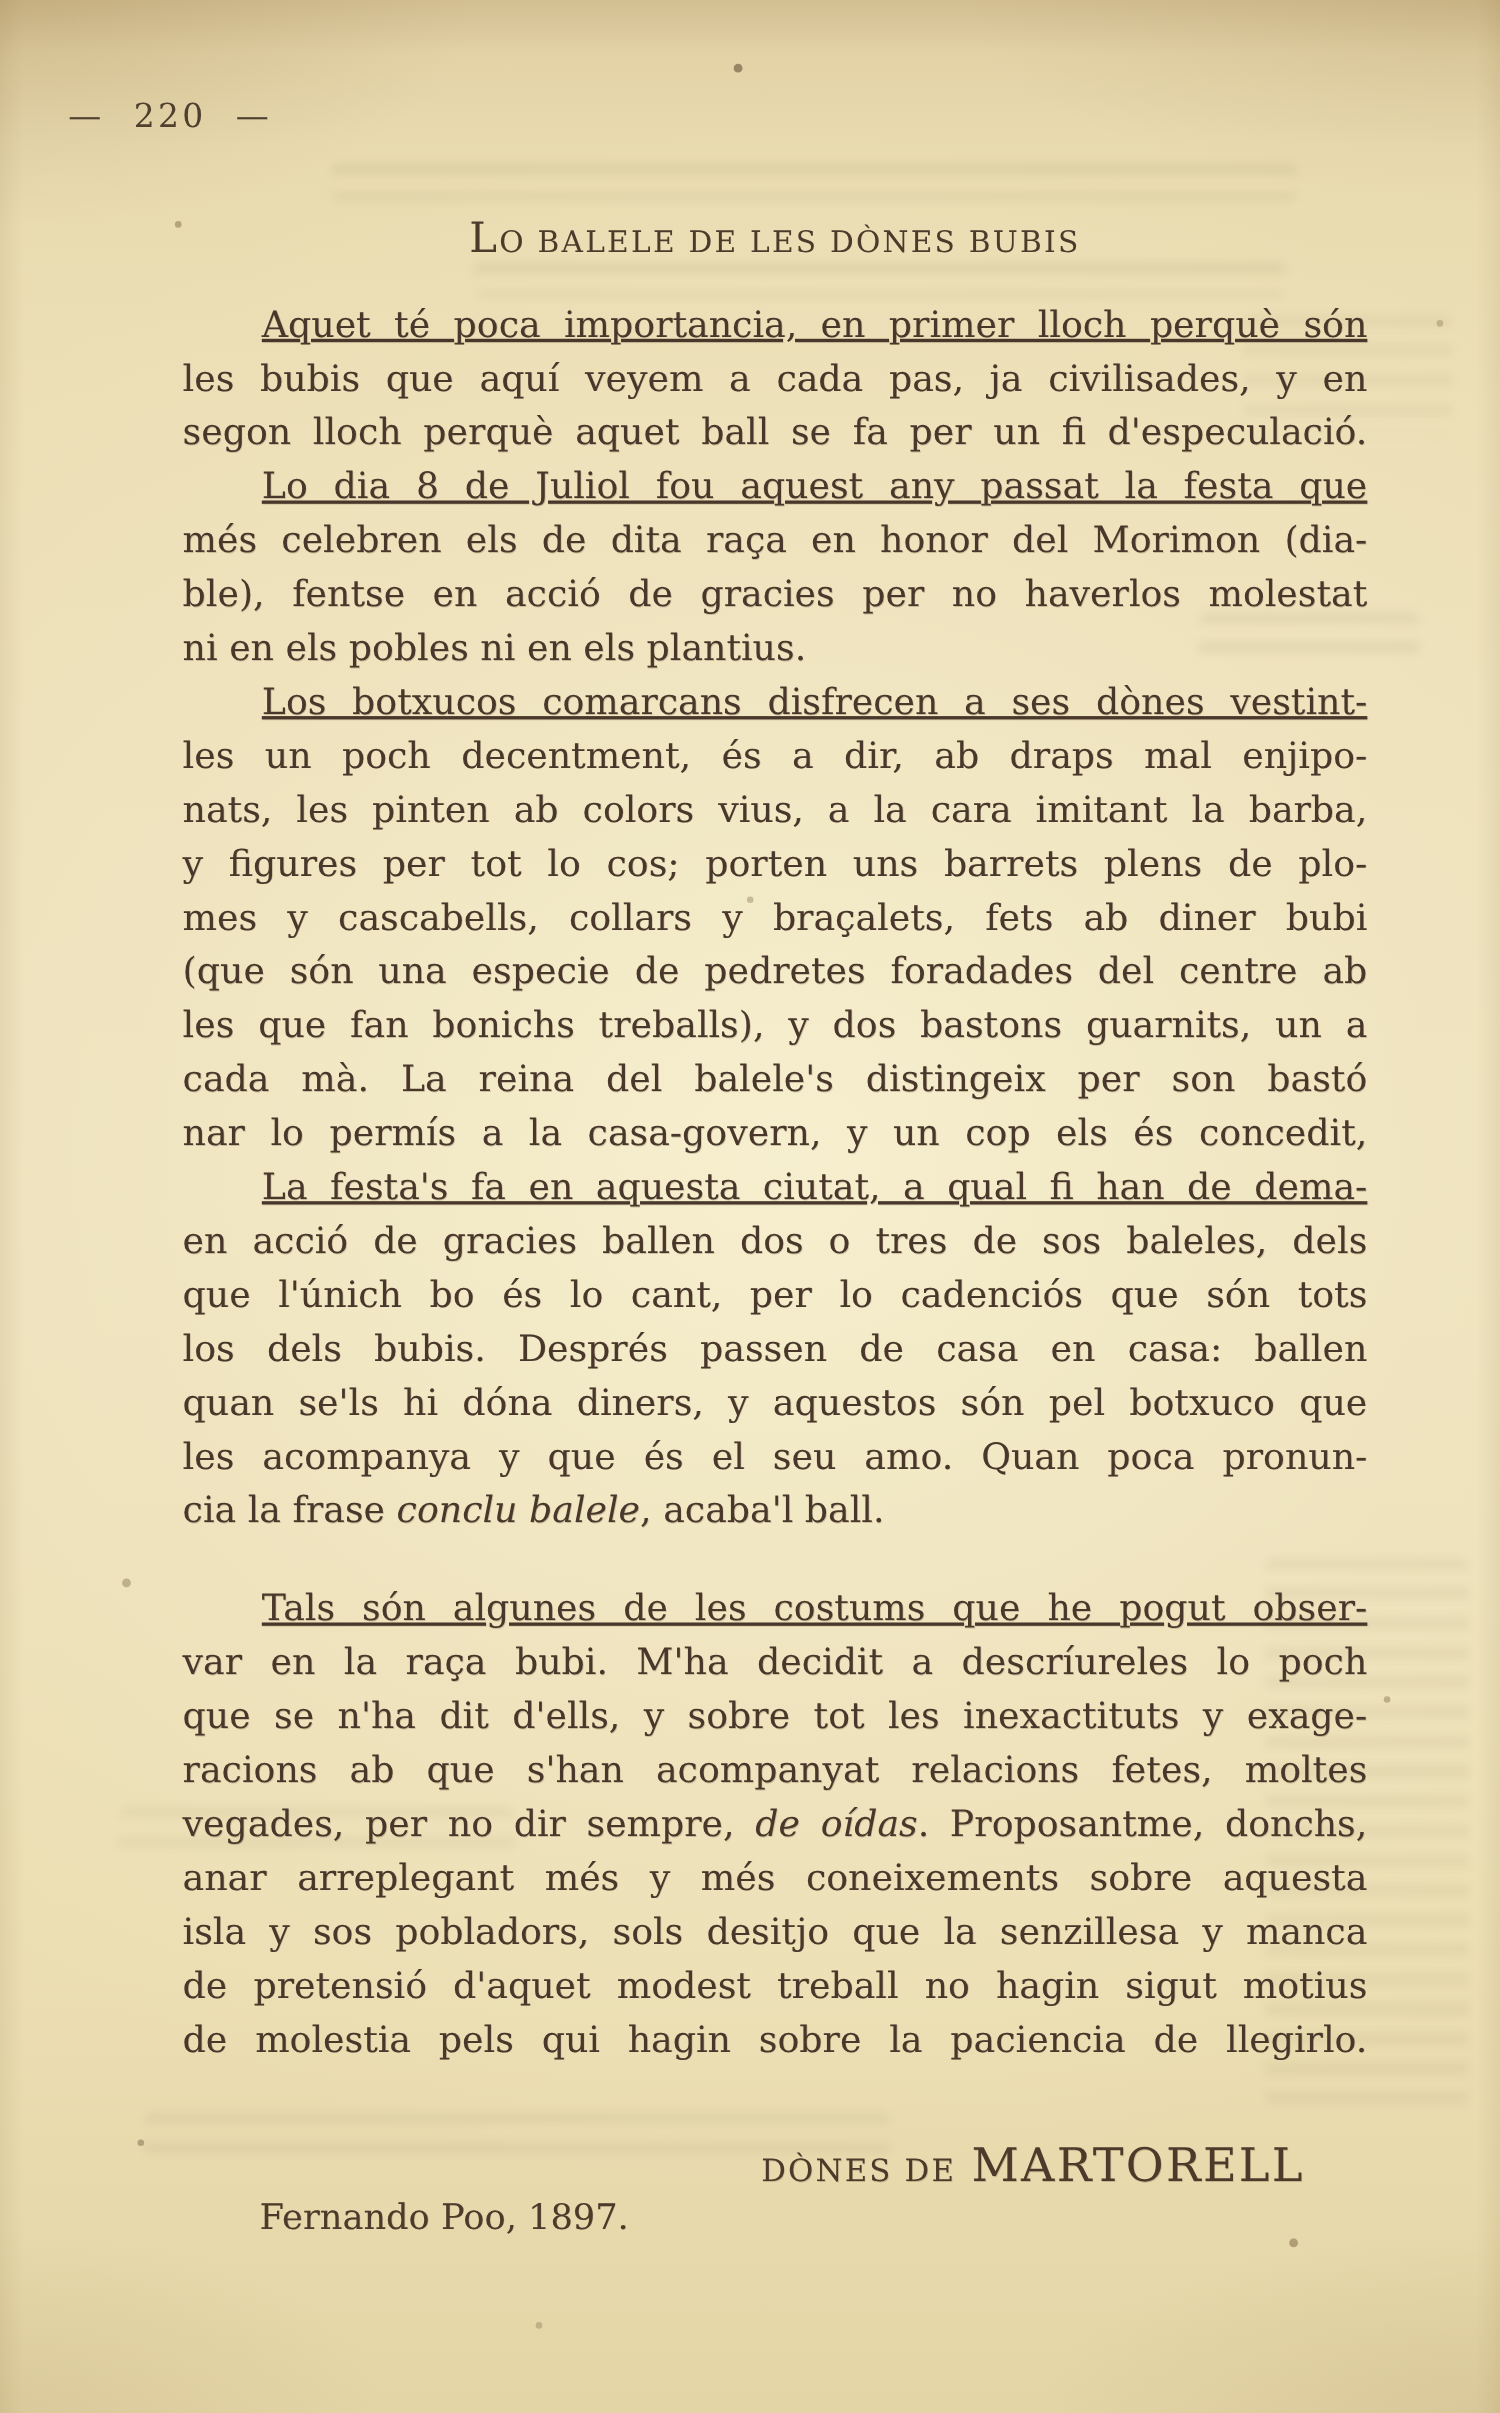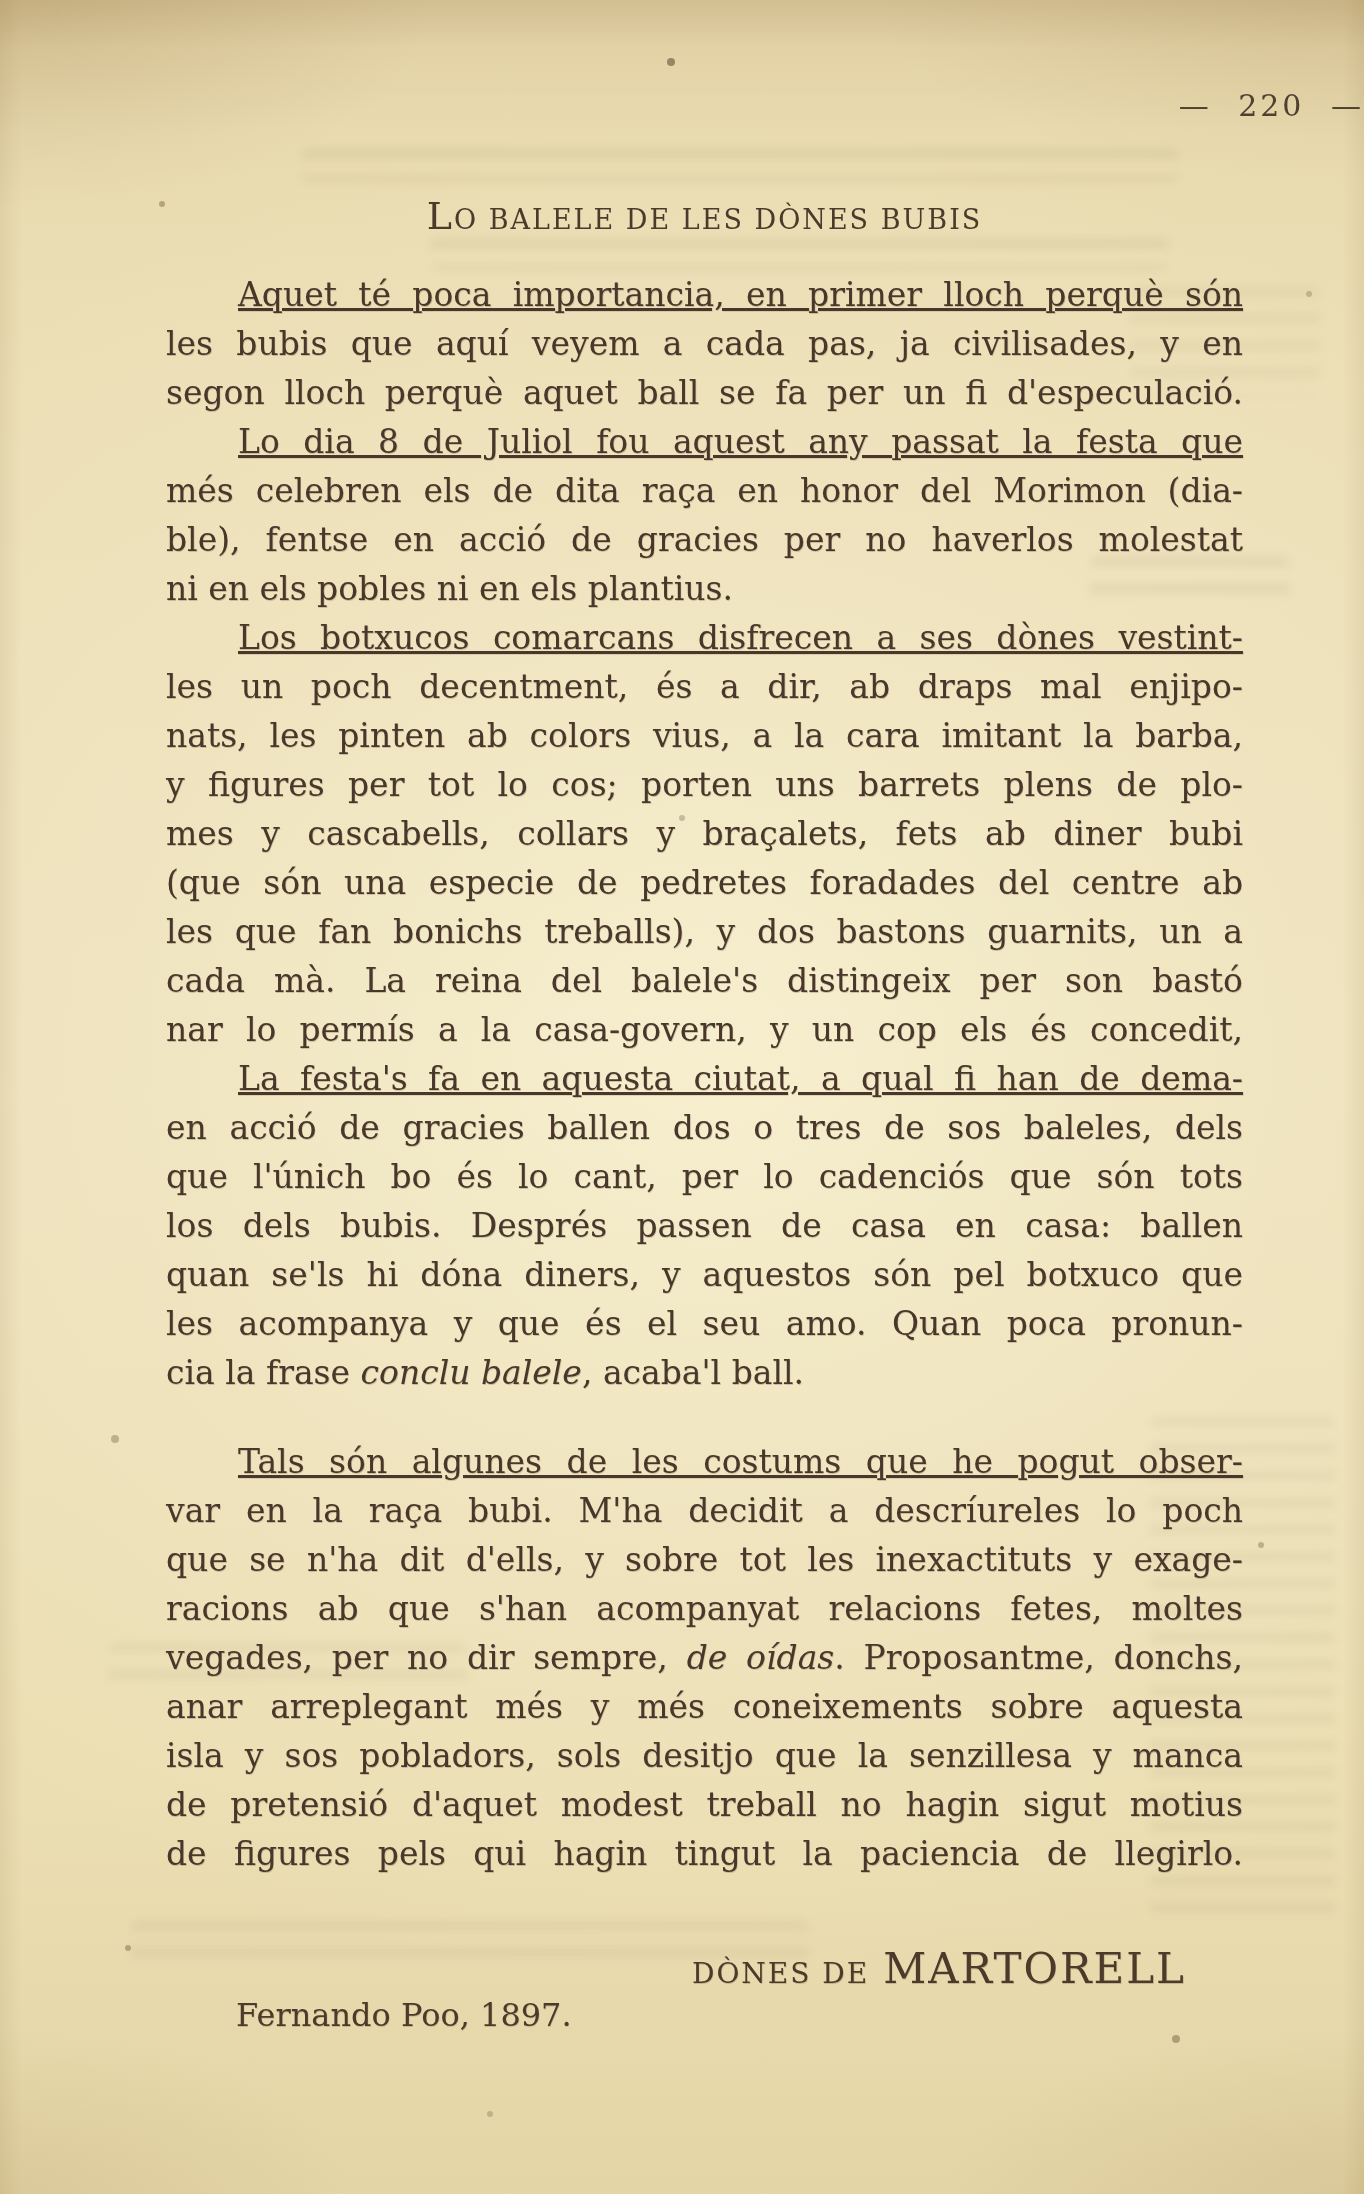--- a/index.html
+++ b/index.html
@@ -37,21 +37,21 @@
     box-shadow:
       669px 60px 0 2px rgba(92,70,45,.55),
       160px 202px 0 1px rgba(100,80,50,.40),
       1174px 2037px 0 2px rgba(110,85,55,.45),
       126px 1946px 0 1px rgba(100,80,50,.40),
       113px 1437px 0 2px rgba(100,80,50,.35),
       1259px 1543px 0 1px rgba(100,80,50,.35),
       680px 816px 0 1px rgba(100,80,50,.30),
       1307px 292px 0 1px rgba(110,90,60,.30),
       488px 2112px 0 1px rgba(110,90,60,.30);}
-  .pageno{position:absolute;left:18px;right:0;top:88px;padding-left:44px;text-align:right;
+  .pageno{position:absolute;left:18px;right:0;top:88px;padding-left:44px;text-align:left;
     font-size:30px;letter-spacing:3px;word-spacing:14px;color:#50402f;}
   .title{position:absolute;left:166px;top:194px;width:1077px;margin:0;text-align:center;
     font-weight:normal;color:#4c3a2b;white-space:nowrap;}
   .tin{font-size:38px;letter-spacing:2px;}
   .trest{font-size:27px;letter-spacing:2px;}
   .bodytext{position:absolute;left:166px;top:270px;width:1077px;}
   .line{height:49px;line-height:49px;font-size:33px;
     text-align:justify;text-align-last:justify;white-space:normal;
     text-shadow:0.6px 0.6px 0 rgba(70,48,28,.22);}
   .line.ind{padding-left:72px;text-decoration:underline;}
@@ -119,20 +119,20 @@
       </div>
     <div class="para gap">
         <div class="line ind">Tals són algunes de les costums que he pogut obser-</div>
         <div class="line">var en la raça bubi. M'ha decidit a descríureles lo poch</div>
         <div class="line">que se n'ha dit d'ells, y sobre tot les inexactituts y exage-</div>
         <div class="line">racions ab que s'han acompanyat relacions fetes, moltes</div>
         <div class="line"><span>vegades, per no dir sempre, </span><span class="it">de oídas</span><span>. Proposantme, donchs,</span></div>
         <div class="line">anar arreplegant més y més coneixements sobre aquesta</div>
         <div class="line">isla y sos pobladors, sols desitjo que la senzillesa y manca</div>
         <div class="line">de pretensió d'aquet modest treball no hagin sigut motius</div>
-        <div class="line">de figures pels qui hagin tingut la paciencia de llegirlo.</div>
+        <div class="line">de molestia pels qui hagin sobre la paciencia de llegirlo.</div>
       </div>
   </div>
 
   <div class="signature"><span class="sig-pre">DÒNES DE</span><span class="sig-name">MARTORELL</span></div>
 
   <div class="dateline">Fernando Poo, 1897.</div>
 </div>
 
 </body></html>

